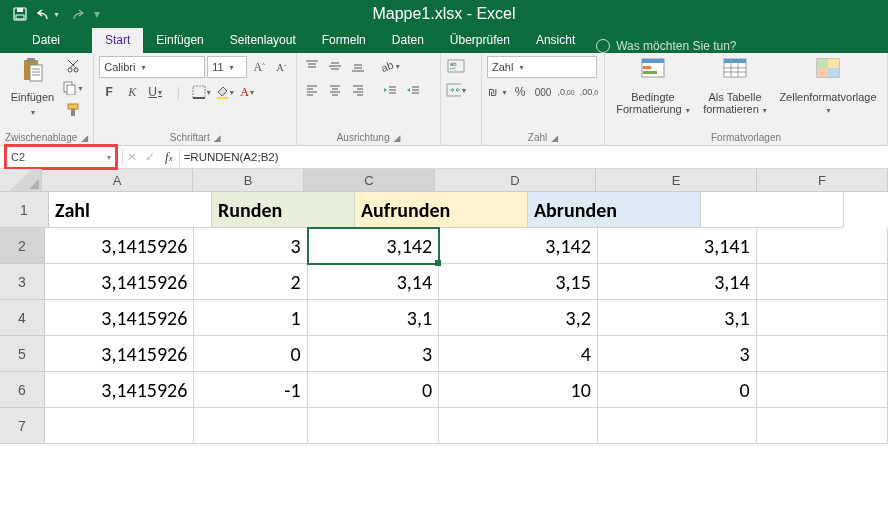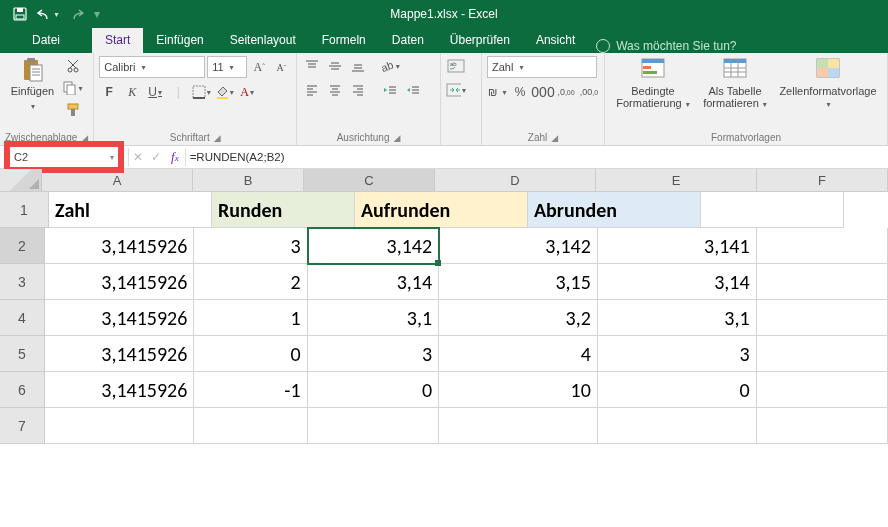--- a/index.html
+++ b/index.html
@@ -1,44 +1,44 @@
 <!DOCTYPE html>
 <html><head>
 <meta charset="utf-8">
 <style>
 html,body{margin:0;padding:0;font-family:"Segoe UI",Tahoma,sans-serif;font-size:12px;background:#fff;color:#444;overflow:hidden;width:888px;height:527px}
 .titlebar{height:28px;background:#0c6c3e;color:#fff;display:flex;align-items:center;position:relative}
 .qat{display:flex;align-items:center;gap:0;margin-left:6px}
 .qat-item{width:28px;height:26px;display:flex;align-items:center;justify-content:center;color:#fff}
 .qat-sep{width:14px;display:flex;justify-content:center;color:#6db892}
-.title-center{position:absolute;left:0;right:0;text-align:center;font-size:12px;pointer-events:none}
+.title-center{position:absolute;left:0;right:0;text-align:center;font-size:16px;pointer-events:none}
 .tabs{height:25px;background:#0c6c3e;display:flex;align-items:flex-end;padding-left:0}
 .tab{padding:0 13px;height:25px;line-height:25px;color:#fff;font-size:12px;cursor:default}
 .tab.file{background:#0c6c3e;padding:0 32px}
 .tab.active{background:#f1f1f1;color:#4c1d95}
 .tell-me{display:flex;align-items:center;color:#c5e4d3;font-size:12px;margin-left:8px}
 .bulb{width:12px;height:12px;border:1px solid #c5e4d3;border-radius:50%;margin-right:6px;position:relative}
 .ribbon{height:92px;background:#f1f1f1;border-bottom:1px solid #d4d4d4;display:flex}
 .group{border-right:1px solid #d9d9d9;display:flex;flex-direction:column;padding:3px 5px 0 5px}
 .group-body{flex:1;display:flex;align-items:flex-start}
 .group-label{height:15px;font-size:10px;color:#777;text-align:center;display:flex;justify-content:center;align-items:center;gap:4px}
 .dialog-launch{font-size:9px;color:#888}
-.big-btn{display:flex;flex-direction:column;align-items:center;justify-content:center;width:48px;padding:2px 4px;text-align:center;font-size:11px;line-height:12px;gap:3px}
+.big-btn{display:flex;flex-direction:column;align-items:center;justify-content:center;width:48px;padding:2px 4px;text-align:center;font-size:11px;line-height:12px;gap:9px}
 .big-btn .ic{width:24px;height:24px;display:flex;align-items:center;justify-content:center}
 .small-col{display:flex;flex-direction:column;gap:2px;margin-left:2px}
 .small-btn{width:20px;height:20px;display:flex;align-items:center;justify-content:center}
 .font-row{display:flex;align-items:center;gap:2px;margin-bottom:4px}
 .combo{height:20px;background:#fff;border:1px solid #c0c0c0;display:flex;align-items:center;padding:0 4px;font-size:11px;color:#444}
 .combo .arrow{margin-left:6px;font-size:8px;color:#666}
 .icon-row{display:flex;gap:3px}
 .ico{width:20px;height:20px;display:flex;align-items:center;justify-content:center;font-size:12px;color:#555}
 .namebox-row{height:22px;border-bottom:1px solid #d9d9d9;display:flex;align-items:center;background:#fff}
-.namebox{width:100px;height:20px;border:6px solid #ef4444;margin:0 4px;padding:0 4px;display:flex;align-items:center;justify-content:space-between;font-size:11px}
+.namebox{width:100px;height:20px;border:3px solid #ef4444;margin:0 4px;padding:0 4px;display:flex;align-items:center;justify-content:space-between;font-size:11px}
 .fx-ctrl{width:18px;display:flex;justify-content:center;color:#bbb}
-.fx-label{font-style:italic;font-family:"Times New Roman",serif;font-size:13px;color:#6d28d9;margin:0 6px}
+.fx-label{font-style:italic;font-family:"Times New Roman",serif;font-size:13px;color:#404040;margin:0 6px}
 .formula-input{flex:1;font-size:11.5px;color:#333;padding-left:4px}
 .grid-header{height:22px;display:flex;background:#e6e6e6;border-bottom:1px solid #ccc}
 .corner{width:48px;border-right:1px solid #ccc;background:linear-gradient(135deg,#e6e6e6 50%,#d6d6d6 50%);position:relative}
 .corner::after{content:"";position:absolute;right:2px;bottom:2px;width:0;height:0;border-left:10px solid transparent;border-bottom:10px solid #b0b0b0}
 .col-h{border-right:1px solid #ccc;display:flex;align-items:center;justify-content:center;font-size:13px;color:#555}
 .col-h.sel{background:#d4d4d4}
 .grid-row{display:flex;height:36px}
 .row-h{width:48px;border-right:1px solid #ccc;border-bottom:1px solid #ccc;background:#e6e6e6;display:flex;align-items:center;justify-content:center;font-size:14px;color:#555}
 .row-h.sel{background:#d4d4d4}
 .cell{border-right:1px solid #d4d4d4;border-bottom:1px solid #d4d4d4;display:flex;align-items:center;padding:0 6px;font-family:Calibri,sans-serif;font-size:20px;color:#000}
@@ -296,21 +296,21 @@
           <span class="arrow">▾</span>
         </div>
       <div class="icon-row">
         <div class="ico">
             <svg width="14" height="14">
               <text x="1" y="11" font-size="11" fill="#555">₪</text>
             </svg>
             <span class="drop">▾</span>
           </div>
         <div class="ico">%</div>
-        <div class="ico" style="font-size:14px">000</div>
+        <div class="ico" style="font-size:10px">000</div>
         <div class="ico" style="font-size:9px">
             <span>,0</span>
             <br>
             <span style="font-size:7px">,00</span>
           </div>
         <div class="ico" style="font-size:9px">
             <span>,00</span>
             <br>
             <span style="font-size:7px">,0</span>
           </div>

